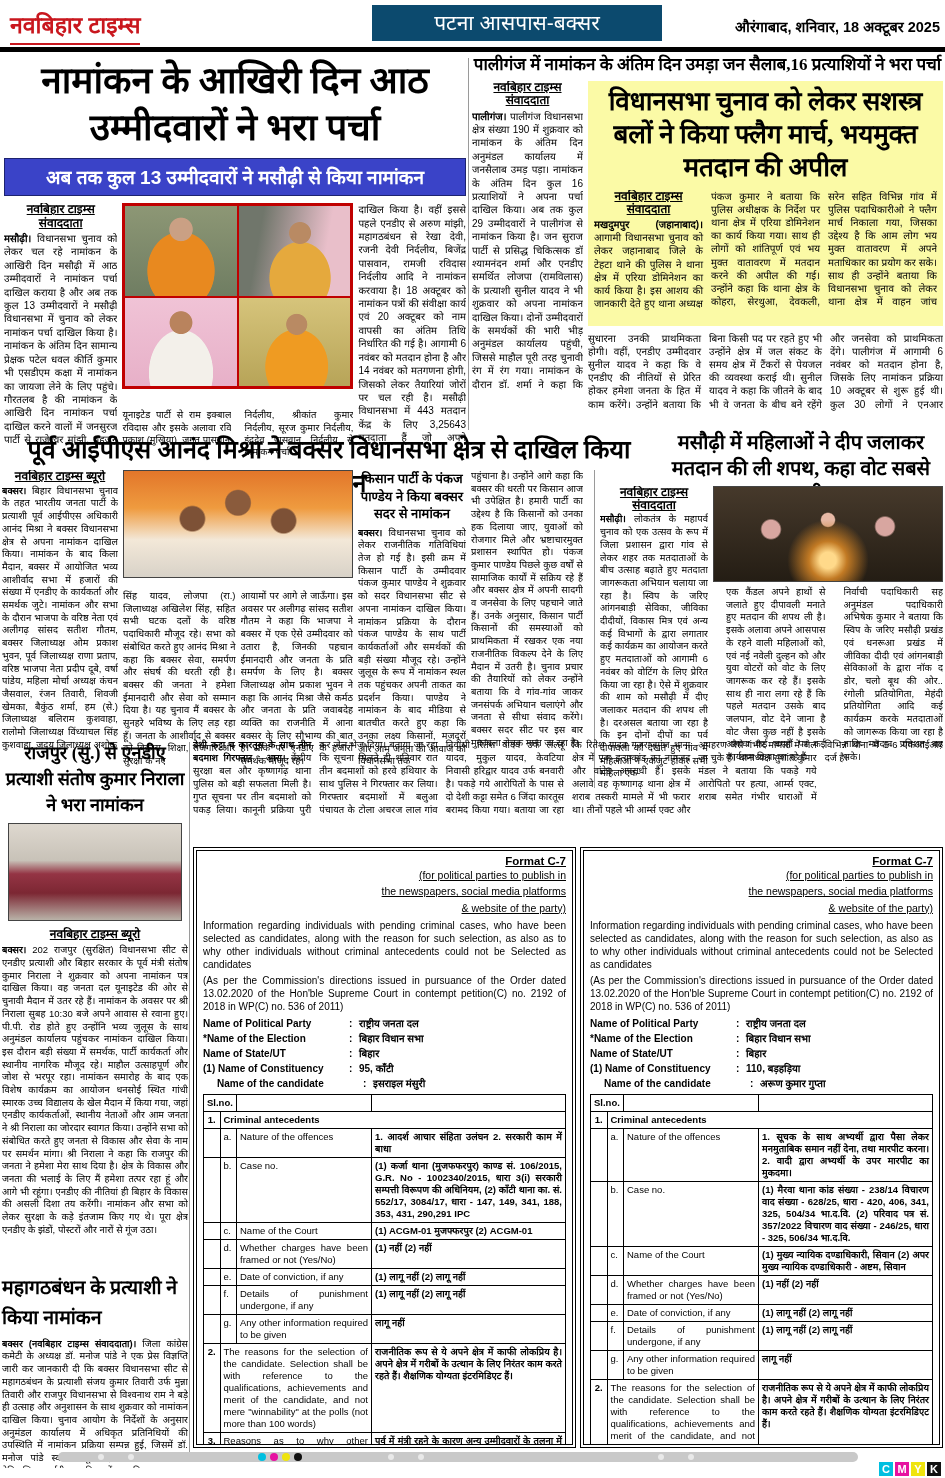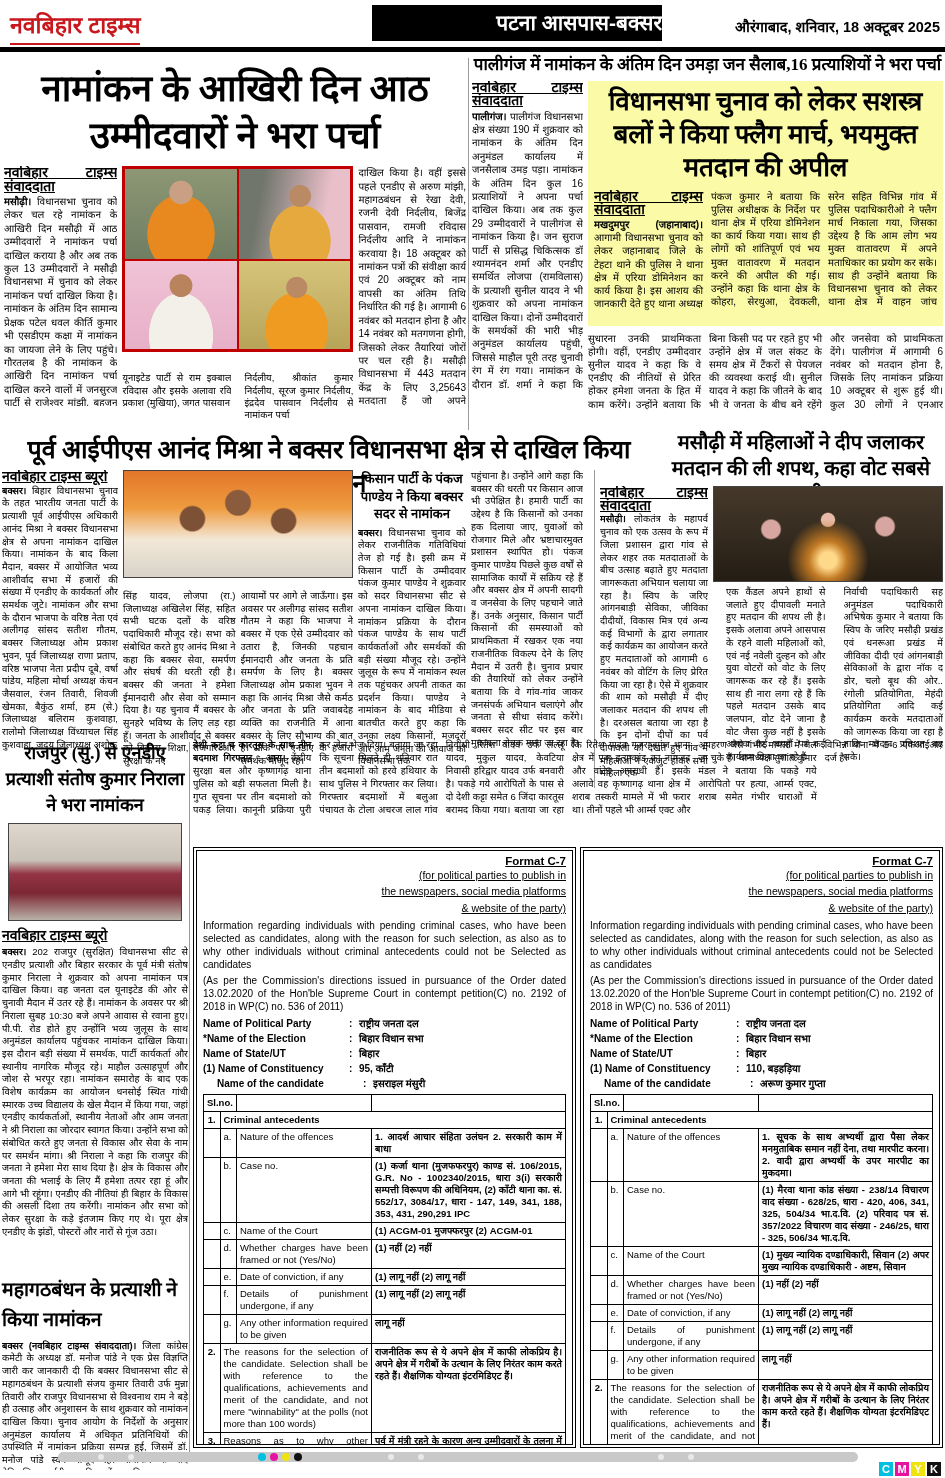--- a/index.html
+++ b/index.html
@@ -3,31 +3,31 @@
 <meta charset="utf-8">
 <style>
   html,body{margin:0;padding:0;}
   body{
     width:945px;height:1478px;position:relative;background:#ffffff;color:#000;
     font-family:"Liberation Sans","DejaVu Sans",sans-serif;overflow:hidden;
   }
   
   .masthead{position:absolute;left:0;top:0;width:945px;height:47px;border-bottom:5px solid #000;background:#fff;padding-left:42px;}
   .paper-name{position:absolute;left:10px;top:8px;font-size:23px;font-weight:bold;color:#c9171e;border-bottom:2px solid #c9171e;padding-bottom:3px;}
-  .section-box{position:absolute;left:372px;top:5px;width:290px;height:36px;background:#000000;color:#fff;font-size:21px;font-weight:bold;text-align:right;line-height:36px;}
+  .section-box{position:absolute;left:372px;top:5px;width:290px;height:36px;background:#0c4a6e;color:#fff;font-size:21px;font-weight:normal;text-align:center;line-height:36px;}
   .date-line{position:absolute;right:47px;top:16px;width:250px;font-size:14.5px;font-weight:bold;text-align:right;}
   .page-box{position:absolute;right:3px;top:3px;width:36px;height:40px;background:#c9171e;color:#fff;font-size:26px;font-weight:bold;text-align:center;line-height:40px;}
   
   .bt{font-size:10px;line-height:13.4px;text-align:justify;overflow:hidden;}
   .bt2{font-size:9.5px;line-height:12.7px;text-align:justify;overflow:hidden;}
-  .byline{font-weight:bold;text-decoration:underline;font-size:14px;margin:0 0 2px 0;}
+  .byline{font-weight:bold;text-decoration:underline;font-size:12px;text-align:center;margin:0 0 2px 0;}
   .lead{font-weight:bold;}
   .vrule{position:absolute;width:1px;background:#9a9a9a;}
   
-  #a1{position:absolute;left:4px;top:64px;width:462px;}
+  #a1{position:absolute;left:4px;top:56px;width:462px;}
   #a1 .h1{font-size:37px;line-height:1.26;font-weight:bold;text-align:center;margin:2px 0 7px 0;font-family:"Liberation Serif","DejaVu Serif",serif;}
   #a1 .strip{background:#3a43c8;border:1px solid #1d2370;color:#fff;font-size:19px;font-weight:bold;text-align:center;padding:5px 0;}
   #a1 .body-row{display:flex;gap:5px;margin-top:7px;height:240px;}
   #a1 .c1{width:116px;}
   #a1 .c2{width:110px;}
   #a1 .collage{width:231px;flex:none;}
   .collage-grid{border:3px solid #c00000;background:#c00000;display:grid;grid-template-columns:1fr 1fr;grid-template-rows:90px 88px;gap:2px;}
   .ph{width:100%;height:100%;}
   .caps{display:flex;gap:13px;margin-top:20px;height:48px;}
   .caps div{font-size:9.5px;line-height:12.3px;text-align:justify;overflow:hidden;width:50%;}
@@ -98,20 +98,21 @@
 
 <div class="masthead">
   <div class="paper-name">नवबिहार टाइम्स</div>
   <div class="section-box">पटना आसपास-बक्सर</div>
   <div class="date-line">औरंगाबाद, शनिवार, 18 अक्टूबर 2025</div>
   <div class="page-box">2</div>
 </div>
 
 <div id="a1">
   <div class="h1">नामांकन के आखिरी दिन आठ उम्मीदवारों ने भरा पर्चा</div>
+  <div class="strip">अब तक कुल 13 उम्मीदवारों ने मसौढ़ी से किया नामांकन</div>
   <div class="body-row">
     <div class="c1 bt">
       <div class="byline">नवबिहार टाइम्स संवाददाता</div>
       <span class="lead">मसौढ़ी।</span>
       <span>विधानसभा चुनाव को लेकर चल रहे नामांकन के आखिरी दिन मसौढ़ी में आठ उम्मीदवारों ने नामांकन पर्चा दाखिल कराया है और अब तक कुल 13 उम्मीदवारों ने मसौढ़ी विधानसभा में चुनाव को लेकर नामांकन पर्चा दाखिल किया है। नामांकन के अंतिम दिन सामान्य प्रेक्षक पटेल धवल कीर्ति कुमार भी एसडीएम कक्षा में नामांकन का जायजा लेने के लिए पहुंचे। गौरतलब है की नामांकन के आखिरी दिन नामांकन पर्चा दाखिल करने वालों में जनसुरज पार्टी से राजेश्वर मांझी, बहुजन समाज पार्टी से मनोज कुमार, न्यू इंडिया</span>
     </div>
     <div class="collage">
       <div class="collage-grid">
         <div class="ph" style="background:radial-gradient(circle at 50% 26%,#caa084 13%,transparent 14%),radial-gradient(ellipse at 50% 72%,#e8891f 42%,transparent 43%),linear-gradient(#8d9775,#6f7d62);"></div>
         <div class="ph" style="background:radial-gradient(circle at 55% 30%,#b98a63 12%,transparent 13%),radial-gradient(ellipse at 55% 80%,#e5a93d 35%,transparent 36%),linear-gradient(100deg,#70766b 20%,#e9bfca 75%);"></div>

